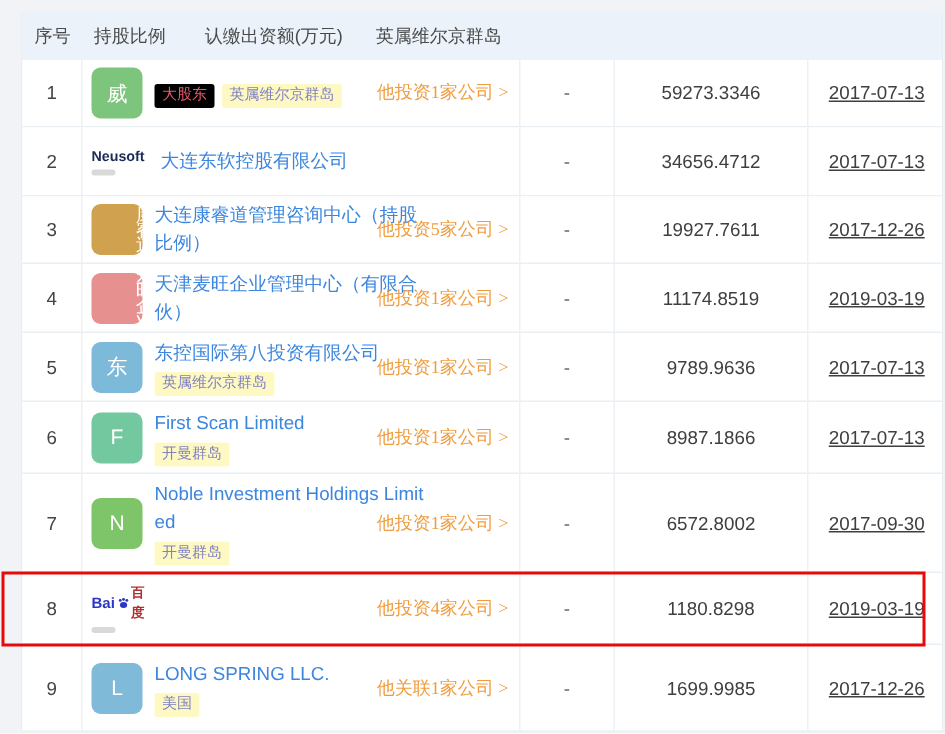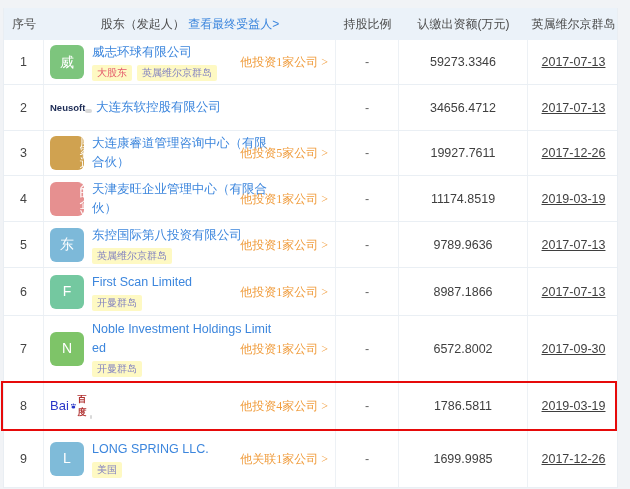--- a/index.html
+++ b/index.html
@@ -5,21 +5,21 @@
   * { margin:0; padding:0; box-sizing:border-box; }
   html,body { width:630px; height:489px; }
   body {
     font-family:"Liberation Sans","DejaVu Sans",sans-serif;
     background:#f1f3f6;
     position:relative;
     overflow:hidden;
   }
   .page { position:absolute; inset:0; }
   .table {
-    position:absolute; left:3px; top:8px; width:615px;
+    position:absolute; left:14px; top:8px; width:615px;
     background:#fff; border-left:1px solid #e9eef3; border-right:1px solid #e9eef3;
   }
   
   .thead {
     display:flex; height:32px; background:#ebf2f9; align-items:center;
     font-size:12px; color:#4a4a4a;
   }
   .thead .hc { text-align:center; white-space:nowrap; }
   .c-idx    { width:40px;  flex:0 0 40px; }
   .c-holder { width:292px; flex:0 0 292px; }
@@ -39,38 +39,38 @@
   .dash { color:#666; }
   
   .avatar {
     width:34px; height:34px; border-radius:6px; flex:0 0 34px;
     display:flex; flex-direction:column; align-items:center; justify-content:center;
     color:#fff; font-size:14px; line-height:15px; margin-right:8px;
   }
   .avatar .l2 { font-size:13px; line-height:10px;margin-left:38px; }
   .logo-wrap {
     width:42px; flex:0 0 42px; margin-right:4px;
-    display:flex; flex-direction:row; align-items:flex-end; justify-content:center;
+    display:flex; flex-direction:column; align-items:flex-start; justify-content:center;
   }
   .logo-neusoft { font-size:9.5px; font-weight:bold; color:#1c2b55; letter-spacing:0; }
   .logo-baidu { display:flex; align-items:center; gap:1px; }
-  .logo-baidu .bai { font-size:13px; font-weight:normal; color:#2a36c8; }
+  .logo-baidu .bai { font-size:10px; font-weight:bold; color:#2a36c8; }
   .logo-baidu .du  { font-size:9px; font-weight:bold; color:#b03030; }
   .logo-caption { width:16px; height:4px; border-radius:2px; background:#d9d9d9; margin-top:3px; }
   
   .holder-main { display:flex; flex-direction:column; justify-content:center; }
   .name {
     color:#3c86dd; font-size:12.5px; line-height:19px; text-decoration:none;
     max-width:186px; word-break:break-all; cursor:pointer; display:block;
   }
   .tags { display:flex; gap:5px; margin-top:3px; }
   .tag {
     font-size:10px; line-height:16px; padding:0 5px; border-radius:2px; white-space:nowrap;
   }
-  .tag-red    { background:#fef9c3; color:#e4596b; }
+  .tag-red    { background:#000000; color:#e4596b; }
   .tag-purple { background:#fef9c3; color:#8181c1; }
   .invest-link {
     position:absolute; right:7px; top:50%; transform:translateY(-50%);
     color:#f09c3c; font-size:12px; text-decoration:none; white-space:nowrap; cursor:pointer;font-family:Liberation Serif, serif;
   }
   
   .paw-icon { width:10px; height:10px; display:inline-block; }
   
   .highlight-box {
     position:absolute; left:1px; top:381px; width:616px; height:50px;
@@ -78,35 +78,30 @@
   }
 </style>
 </head>
 <body>
 
 <div class="page">
   <div class="table">
 
     <div class="thead">
       <div class="hc c-idx">序号</div>
-      <div class="hc c-holder">
-        <span>股东（发起人）</span>
-        <span class="blue-link">查看最终受益人&gt;</span>
-      </div>
       <div class="hc c-ratio">持股比例</div>
       <div class="hc c-amount">认缴出资额(万元)</div>
       <div class="hc c-date">英属维尔京群岛</div>
     </div>
 
     <div class="row" style="height:45px">
       <div class="cell c-idx">1</div>
       <div class="cell c-holder">
         <div class="avatar" style="background:#7dc57d">威</div>
         <div class="holder-main">
-          <a class="name">威志环球有限公司</a>
           <div class="tags">
             <span class="tag tag-red">大股东</span>
             <span class="tag tag-purple">英属维尔京群岛</span>
           </div>
         </div>
         <a class="invest-link">他投资1家公司 &gt;</a>
       </div>
       <div class="cell c-ratio dash">-</div>
       <div class="cell c-amount">59273.3346</div>
       <div class="cell c-date">2017-07-13</div>
@@ -129,21 +124,21 @@
     </div>
 
     <div class="row" style="height:45px">
       <div class="cell c-idx">3</div>
       <div class="cell c-holder">
         <div class="avatar" style="background:#d0a250">
           <span class="l2">康睿</span>
           <span class="l2">道</span>
         </div>
         <div class="holder-main">
-          <a class="name">大连康睿道管理咨询中心（有限合伙）</a>
+          <a class="name">大连康睿道管理咨询中心（持股比例）</a>
         </div>
         <a class="invest-link">他投资5家公司 &gt;</a>
       </div>
       <div class="cell c-ratio dash">-</div>
       <div class="cell c-amount">19927.7611</div>
       <div class="cell c-date">2017-12-26</div>
     </div>
 
     <div class="row" style="height:46px">
       <div class="cell c-idx">4</div>
@@ -225,21 +220,21 @@
               <circle cx="15" cy="6" r="2.2" fill="#2a36c8"></circle>
               <ellipse cx="10" cy="13" rx="5.5" ry="4.5" fill="#2a36c8"></ellipse>
             </svg>
             <span class="du">百度</span>
           </span>
           <span class="logo-caption"></span>
         </div>
         <a class="invest-link">他投资4家公司 &gt;</a>
       </div>
       <div class="cell c-ratio dash">-</div>
-      <div class="cell c-amount">1786.5811</div>
+      <div class="cell c-amount">1180.8298</div>
       <div class="cell c-date">2019-03-19</div>
     </div>
 
     <div class="row" style="height:58px">
       <div class="cell c-idx">9</div>
       <div class="cell c-holder">
         <div class="avatar" style="background:#7fbbd9">L</div>
         <div class="holder-main">
           <a class="name">LONG SPRING LLC.</a>
           <div class="tags">

